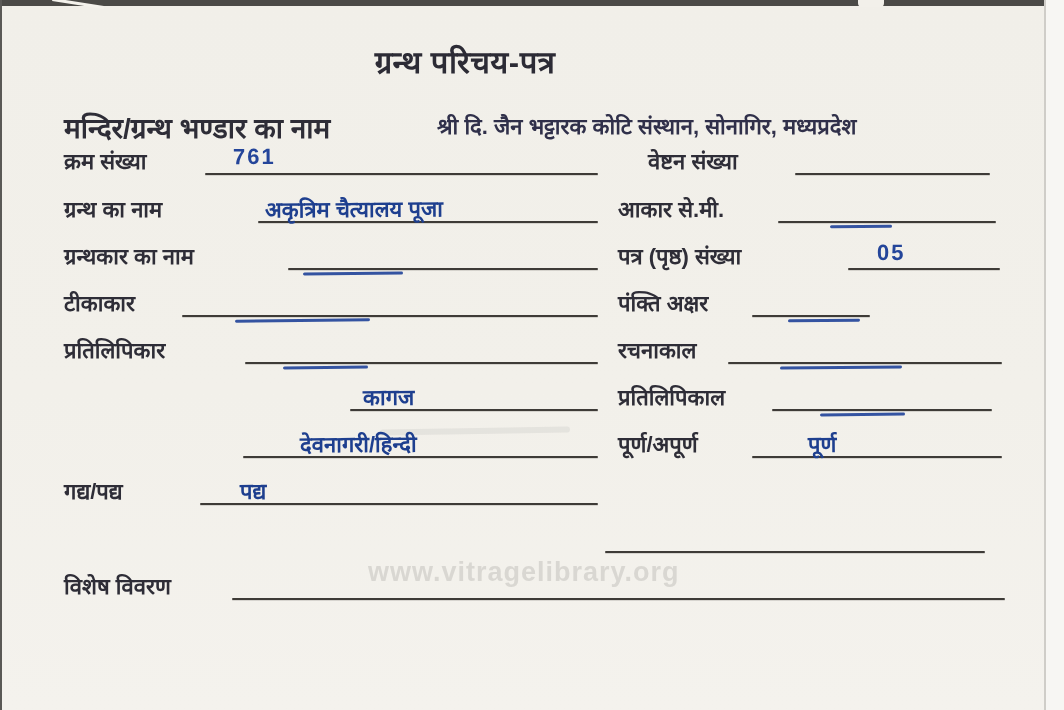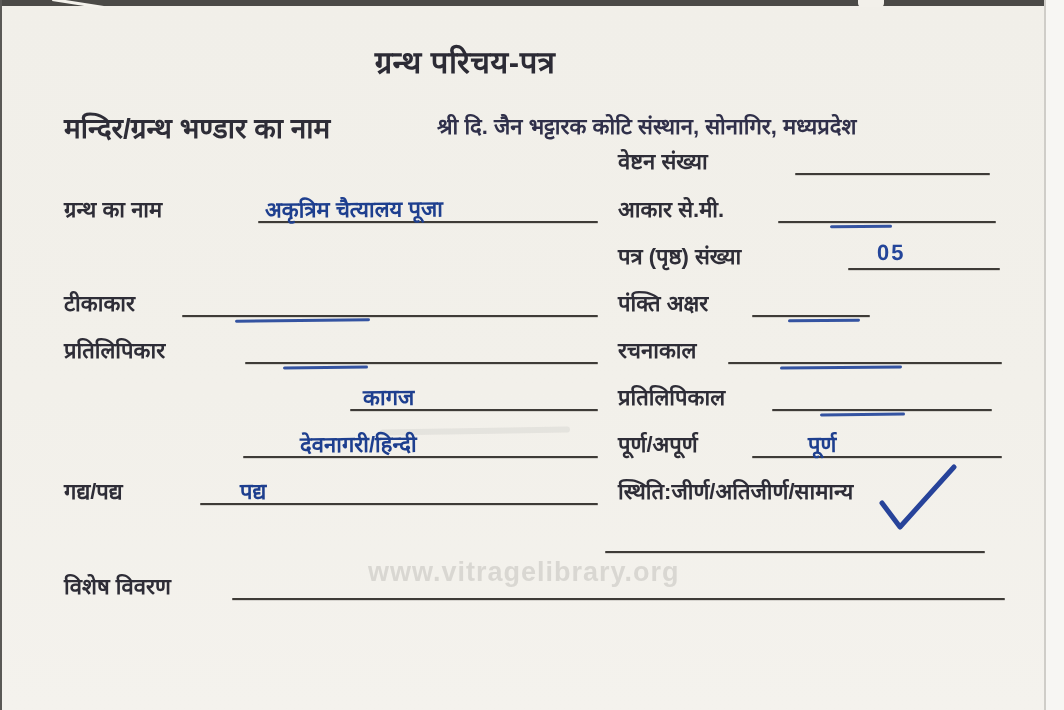--- a/index.html
+++ b/index.html
@@ -65,27 +65,37 @@
   <div class="edge-left"></div>
   <div class="edge-right-seam"></div>
   <div class="edge-right-strip"></div>
   <div class="smudge"></div>
 
   <div class="title">ग्रन्थ परिचय-पत्र</div>
 
   <div class="hdr-label">मन्दिर/ग्रन्थ भण्डार का नाम</div>
   <div class="hdr-value">श्री दि. जैन भट्टारक कोटि संस्थान, सोनागिर, मध्यप्रदेश</div>
 
+  <div class="row" style="top:145px">
+    <span class="lbl" style="left:64px">क्रम संख्या</span>
+    <span class="rule" style="left:205px;width:393px"></span>
+    <span class="hand num" style="left:233px;top:-1px">761</span>
+  </div>
 
   <div class="row" style="top:193px">
     <span class="lbl" style="left:64px">ग्रन्थ का नाम</span>
     <span class="rule" style="left:258px;width:340px"></span>
     <span class="hand" style="left:265px">अकृत्रिम चैत्यालय पूजा</span>
   </div>
 
+  <div class="row" style="top:240px">
+    <span class="lbl" style="left:64px">ग्रन्थकार का नाम</span>
+    <span class="rule" style="left:288px;width:310px"></span>
+    <span class="dash" style="left:303px;width:100px"></span>
+  </div>
 
   <div class="row" style="top:287px">
     <span class="lbl" style="left:64px">टीकाकार</span>
     <span class="rule" style="left:182px;width:416px"></span>
     <span class="dash" style="left:235px;width:135px"></span>
   </div>
 
   <div class="row" style="top:334px">
     <span class="lbl" style="left:64px">प्रतिलिपिकार</span>
     <span class="rule" style="left:245px;width:353px"></span>
@@ -108,21 +118,21 @@
     <span class="hand" style="left:240px">पद्य</span>
   </div>
 
 
   <div class="row" style="top:570px">
     <span class="lbl" style="left:64px">विशेष विवरण</span>
     <span class="rule" style="left:232px;width:773px"></span>
   </div>
 
   <div class="row" style="top:145px">
-    <span class="lbl" style="left:618px">वेष्टन संख्या</span>
+    <span class="lbl" style="left:648px">वेष्टन संख्या</span>
     <span class="rule" style="left:795px;width:195px"></span>
   </div>
 
   <div class="row" style="top:193px">
     <span class="lbl" style="left:618px">आकार से.मी.</span>
     <span class="rule" style="left:778px;width:218px"></span>
     <span class="dash" style="left:830px;width:62px"></span>
   </div>
 
   <div class="row" style="top:240px">
@@ -148,26 +158,20 @@
     <span class="rule" style="left:772px;width:220px"></span>
     <span class="dash" style="left:820px;width:85px"></span>
   </div>
 
   <div class="row" style="top:428px">
     <span class="lbl" style="left:618px">पूर्ण/अपूर्ण</span>
     <span class="rule" style="left:752px;width:250px"></span>
     <span class="hand" style="left:808px">पूर्ण</span>
   </div>
 
-  <div class="row" style="top:475px">
-    <span class="lbl" style="left:618px">स्थिति:जीर्ण/अतिजीर्ण/सामान्य</span>
-    <svg class="check" style="left:872px;top:-14px" width="90" height="74" viewBox="0 0 90 74">
-      <polyline points="10,42 28,66 82,6" fill="none" stroke="#27439a" stroke-width="5" stroke-linecap="round" stroke-linejoin="round"></polyline>
-    </svg>
-  </div>
 
   <div class="row" style="top:523px">
     <span class="rule" style="left:605px;width:380px"></span>
   </div>
 
   <div class="watermark">www.vitragelibrary.org</div>
 
 </div>
 
 </body></html>

